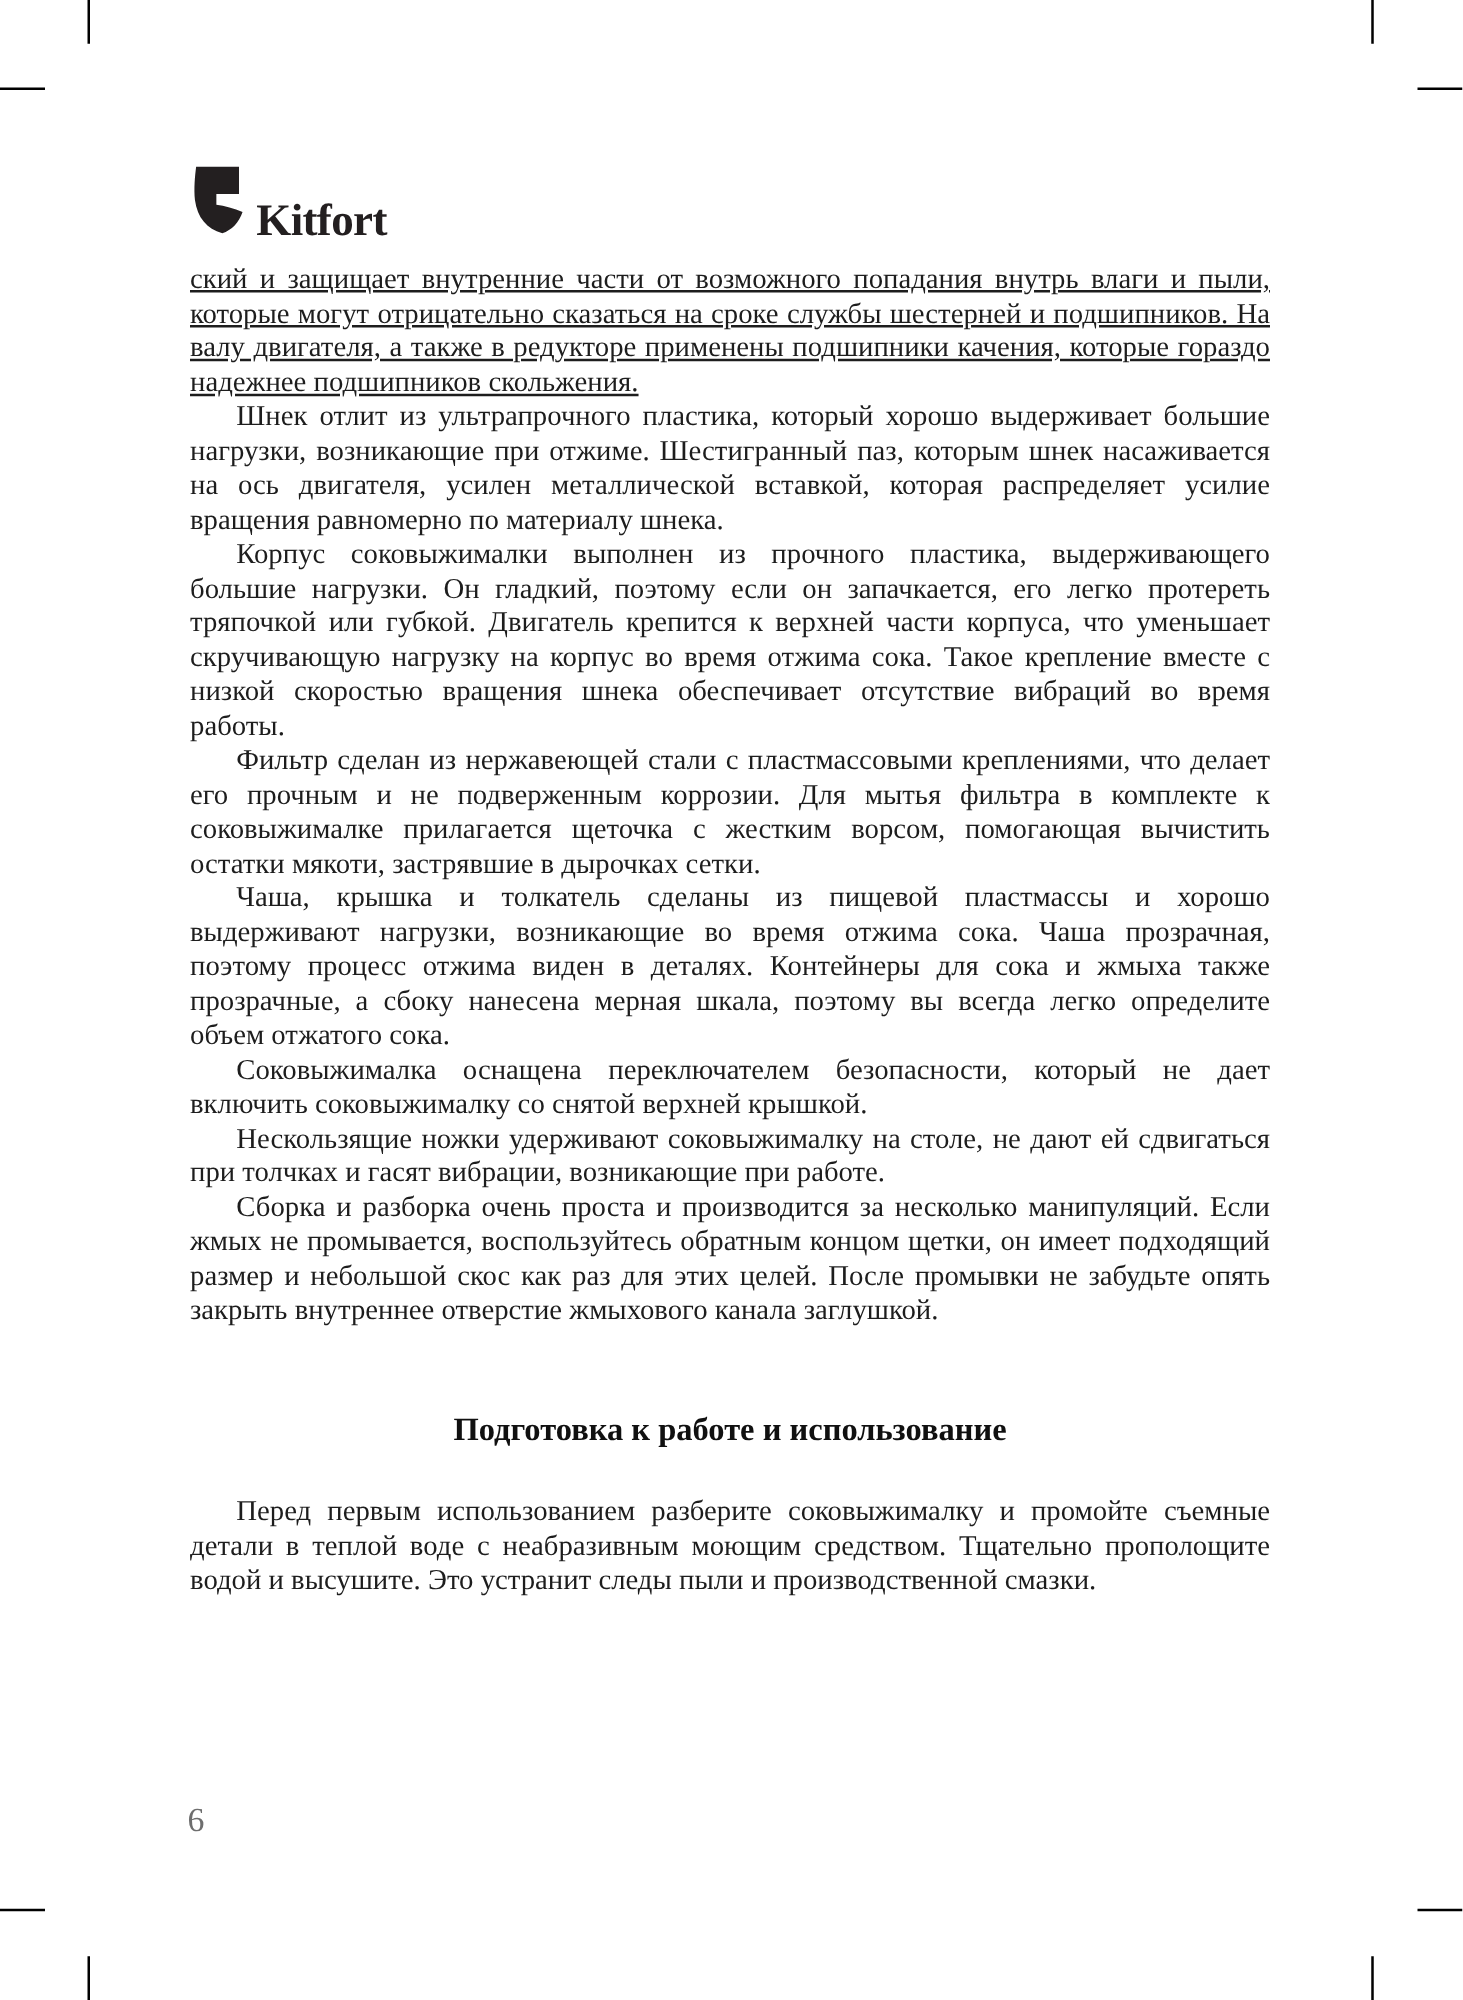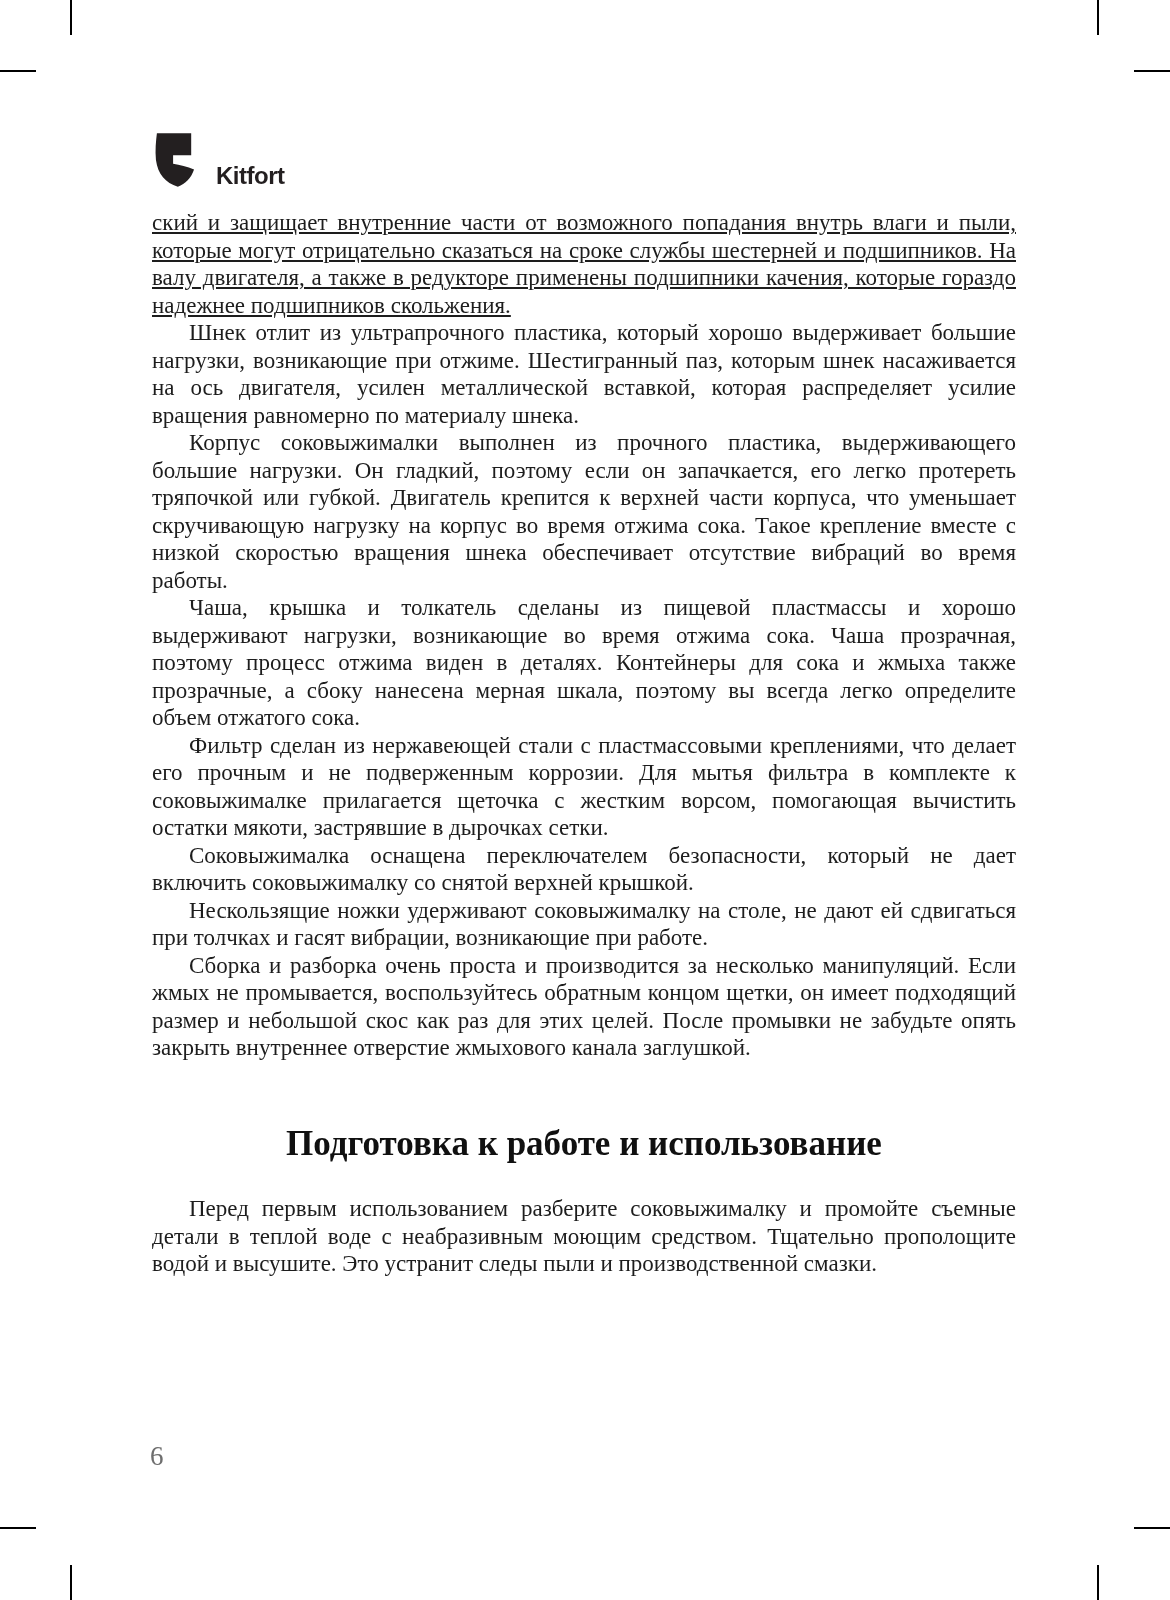--- a/index.html
+++ b/index.html
@@ -21,43 +21,43 @@
   .cm-tr-h { left: 1134px; top: 70px; }
   .cm-bl-h { left: 0;      top: 1527px; }
   .cm-bl-v { left: 70px;   top: 1565px; }
   .cm-br-h { left: 1134px; top: 1527px; }
   .cm-br-v { left: 1097px; top: 1565px; }
 
   
   .logo { position: absolute; left: 155px; top: 132px; display: flex; align-items: flex-end; }
   .logo-mark { width: 40px; height: 56px; display: block; }
   .logo-text {
-    font-family: Liberation Sans, sans-serif;
+    font-family: Liberation Serif, serif;
     font-weight: bold;
-    font-size: 24px;
+    font-size: 36px;
     line-height: 28px;
     letter-spacing: -0.5px;
     color: #231f20;
-    margin-left: 21px;
+    margin-left: 10px;
     margin-bottom: -2px;
   }
 
   
   .content {
     position: absolute;
     left: 152px; top: 209px;
     width: 864px;
     font-size: 23px;
     line-height: 27.5px;
     text-align: justify;
   }
   .content p { margin: 0; text-indent: 37px; }
   .content p.first { text-indent: 0; text-decoration: underline; }
   .section-heading {
-    font-size: 35px;
+    font-size: 26px;
     font-weight: bold;
     text-align: center;
     text-indent: 0;
     margin: 68px 0 38px 0;
     color: #101010;
     font-family: "Liberation Serif", "DejaVu Serif", serif;
   }
   .page-number {
     position: absolute;
     left: 150px; top: 1441px;
@@ -81,22 +81,22 @@
   <svg class="logo-mark" viewBox="0 0 42 56" xmlns="http://www.w3.org/2000/svg" aria-hidden="true">
     <path fill="#231f20" d="M2 0 H38 V23 H19 V32 C26 33 34 35 41 38 C38 47 32 53 24 56 C11 52 3 43 1 28 C0 18 1 8 2 0 Z"></path>
   </svg>
   <span class="logo-text">Kitfort</span>
 </div>
 
 <div class="content">
   <p class="first">ский и защищает внутренние части от возможного попадания внутрь влаги и пыли, которые могут отрицательно  сказаться на сроке службы шестерней и подшипников. На валу двигателя, а также в редукторе применены подшипники качения, которые гораздо надежнее подшипников скольжения.</p>
   <p>Шнек отлит из ультрапрочного пластика, который хорошо выдерживает большие нагрузки, возникающие при отжиме. Шестигранный паз, которым шнек насаживается на ось двигателя, усилен металлической вставкой, которая распределяет усилие вращения равномерно по материалу шнека.</p>
   <p>Корпус соковыжималки выполнен из прочного пластика, выдерживающего большие нагрузки. Он гладкий, поэтому если он запачкается, его легко протереть тряпочкой или губкой. Двигатель крепится к верхней части корпуса, что уменьшает скручивающую нагрузку на корпус во время отжима сока. Такое крепление вместе с низкой скоростью вращения шнека обеспечивает отсутствие вибраций во время работы.</p>
+  <p>Фильтр сделан из нержавеющей стали с пластмассовыми креплениями, что делает его прочным и не подверженным коррозии. Для мытья фильтра в комплекте к соковыжималке прилагается щеточка с жестким ворсом, помогающая вычистить остатки мякоти, застрявшие в дырочках сетки.</p>
   <p>Чаша, крышка и толкатель сделаны из пищевой пластмассы и хорошо выдерживают нагрузки, возникающие во время отжима сока. Чаша прозрачная, поэтому процесс отжима виден в деталях. Контейнеры для сока и жмыха также прозрачные, а сбоку нанесена мерная шкала, поэтому вы всегда легко определите объем отжатого сока.</p>
-  <p>Фильтр сделан из нержавеющей стали с пластмассовыми креплениями, что делает его прочным и не подверженным коррозии. Для мытья фильтра в комплекте к соковыжималке прилагается щеточка с жестким ворсом, помогающая вычистить остатки мякоти, застрявшие в дырочках сетки.</p>
   <p>Соковыжималка оснащена переключателем безопасности, который не дает включить соковыжималку со снятой верхней крышкой.</p>
   <p>Нескользящие ножки удерживают соковыжималку на столе, не дают ей сдвигаться при толчках и гасят вибрации, возникающие при работе.</p>
   <p>Сборка и разборка очень проста и производится за несколько манипуляций. Если жмых не промывается, воспользуйтесь обратным концом щетки, он имеет подходящий размер и небольшой скос как раз для этих целей. После промывки не забудьте опять закрыть внутреннее отверстие жмыхового канала заглушкой.</p>
 
   <h2 class="section-heading">Подготовка к работе и использование</h2>
 
   <p>Перед первым использованием разберите соковыжималку и промойте съемные детали в теплой воде с неабразивным моющим средством. Тщательно прополощите водой и высушите. Это устранит следы пыли и производственной смазки.</p>
 </div>
 
 <div class="page-number">6</div>

